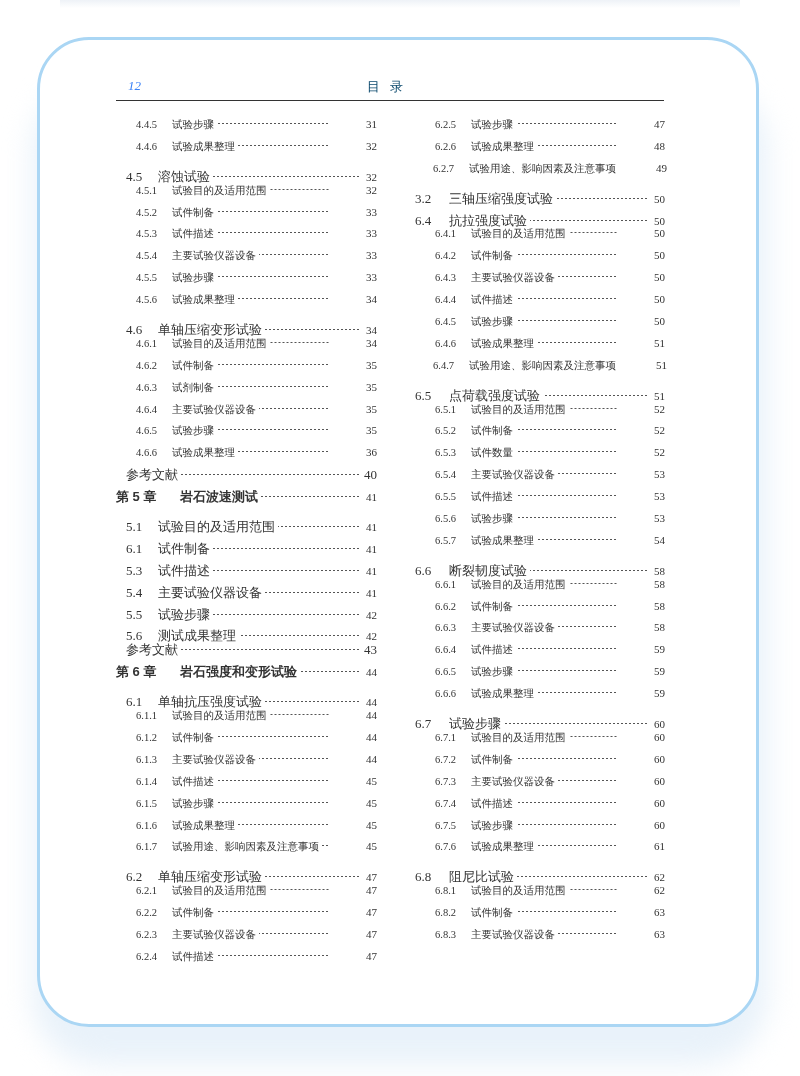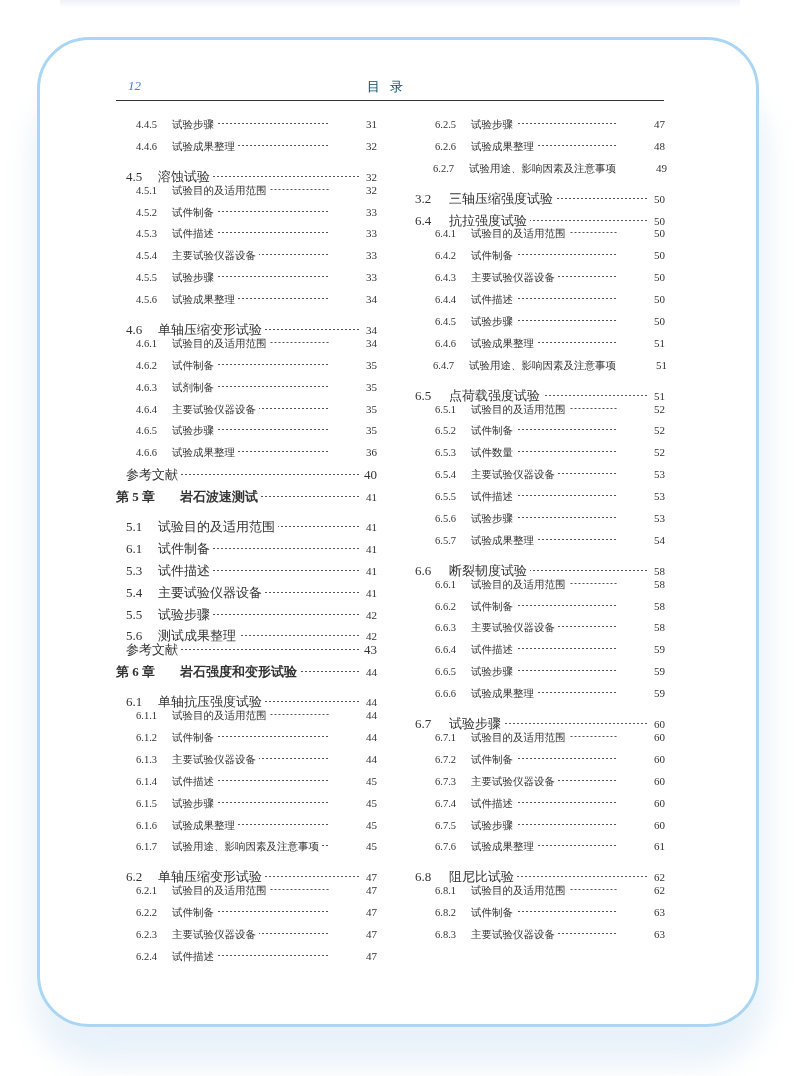--- a/index.html
+++ b/index.html
@@ -98,21 +98,21 @@
       text-align: right;
     }
     
     .row.l3 { font-size: 10.5px; padding-left: 20px; }
     .row.l3 .num { width: 36px; }
     .row.l3 .page { font-size: 11px; margin-left: 31px; }
     .row.l2 { font-size: 13px; padding-left: 10px; }
     .row.l2 .num { width: 32px; font-size: 13px; margin-top: 8px; }
     .row.l2 .page { font-size: 11px; }
     .row.l1 { font-size: 13px; padding-left: 0; font-weight: bold; font-family: "DejaVu Sans", sans-serif; }
-    .row.l1 .num { width: 64px; font-family: Liberation Serif, serif; font-weight: bold; }
+    .row.l1 .num { width: 64px; font-family: Liberation Sans, sans-serif; font-weight: bold; }
     .row.l1 .page { font-size: 11px; font-weight: normal; font-family: "Liberation Serif", serif; }
     .row.ref { font-size: 13px; padding-left: 10px; }
     .row.ref .num { width: 0; }
     .row.ref .page { font-size: 13px; }
 
     .col.right .row.l3 { padding-left: 20px; justify-content: center; }
     .col.right .row.l2 { padding-left: 0; }
     .col.right .row.l2 .num { width: 34px; }
   </style>
 </head>

